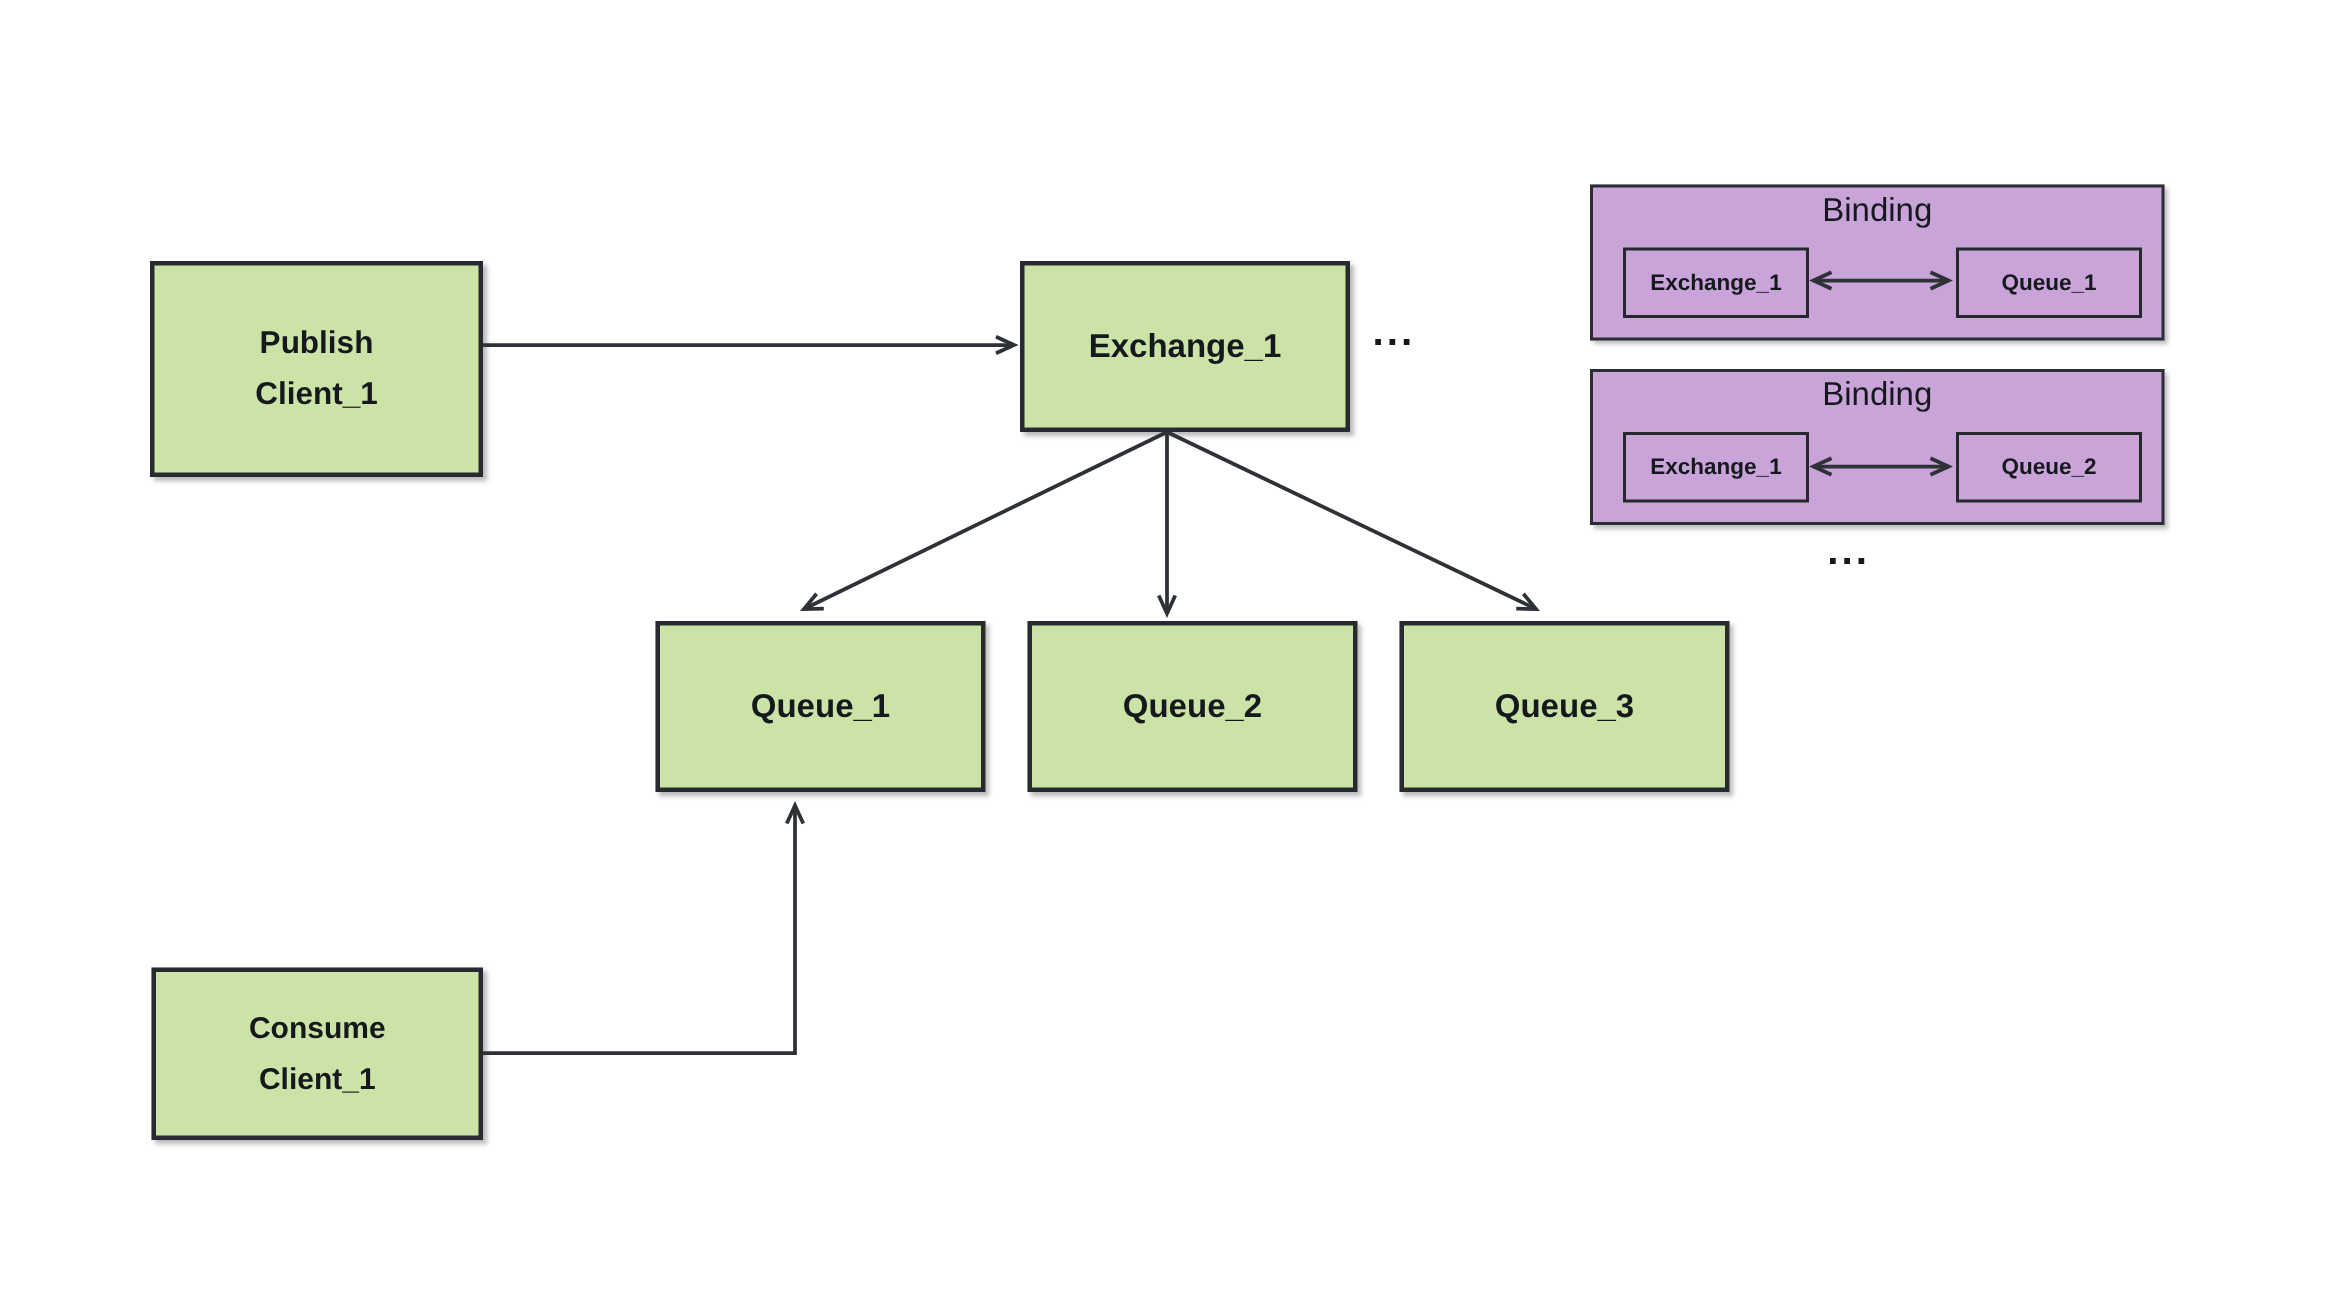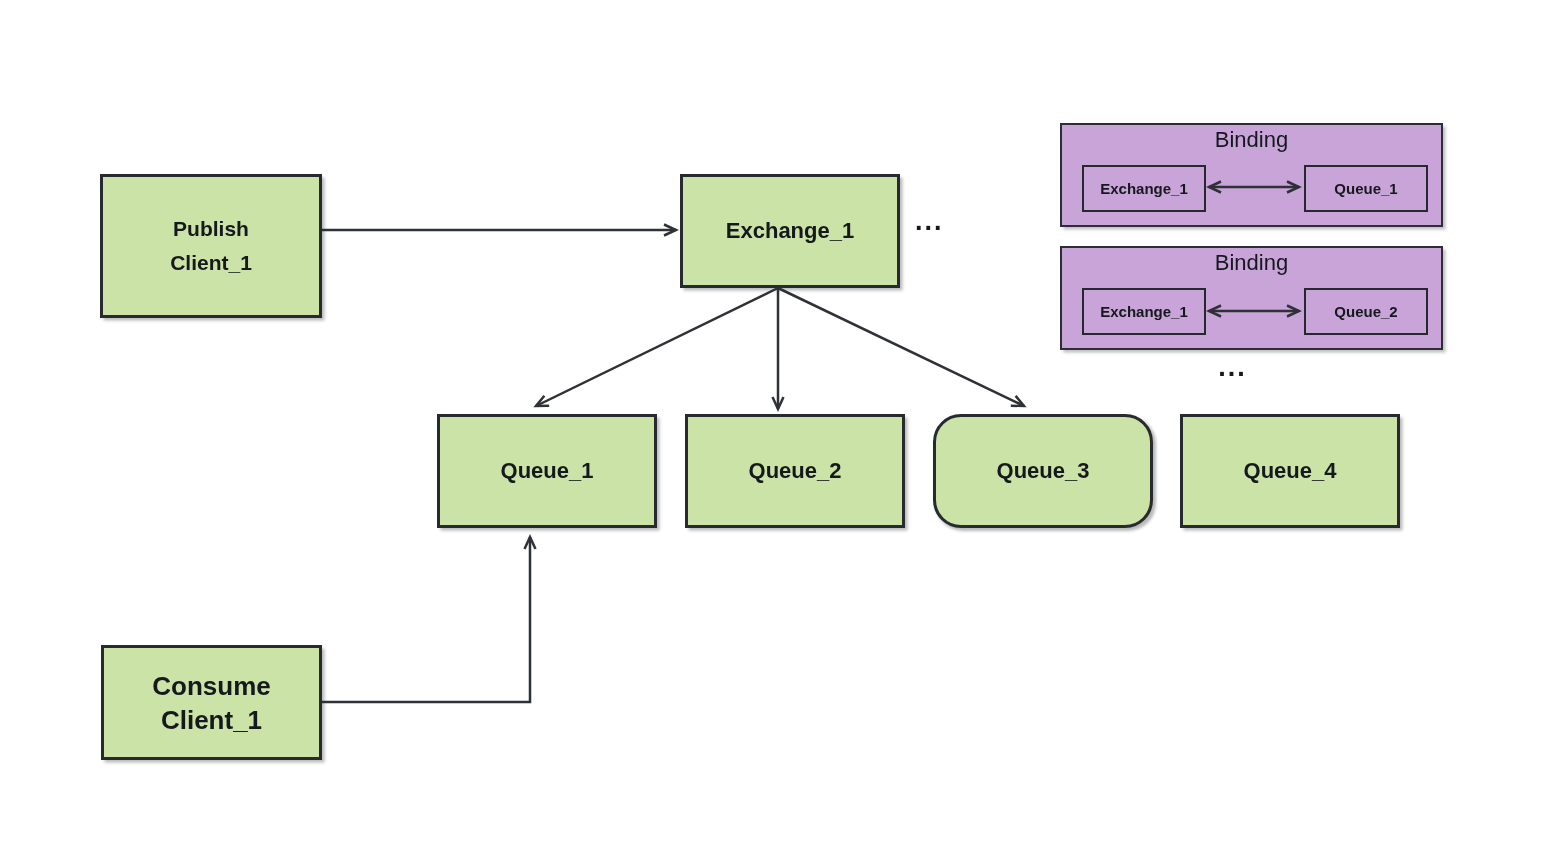--- a/index.html
+++ b/index.html
@@ -46,25 +46,25 @@
     flex-direction: column;
     align-items: center;
     justify-content: center;
     font-weight: 700;
     font-size: 22px;
     text-align: center;
     line-height: 34px;
     color: #15181c;
   }
   .node.publish  { left: 100px; top: 174px; width: 222px; height: 144px; font-size: 21px; }
-  .node.consume  { left: 101px; top: 645px; width: 221px; height: 115px; font-size: 26px; }
+  .node.consume  { left: 101px; top: 645px; width: 221px; height: 115px; font-size: 20px; }
   .node.exchange { left: 680px; top: 174px; width: 220px; height: 114px; }
   .node.q1 { left: 437px;  top: 414px; width: 220px; height: 114px; }
   .node.q2 { left: 685px;  top: 414px; width: 220px; height: 114px; }
-  .node.q3 { left: 933px;  top: 414px; width: 220px; height: 114px; border-radius: 28px; }
+  .node.q3 { left: 933px;  top: 414px; width: 220px; height: 114px; }
   .node.q4 { left: 1180px; top: 414px; width: 220px; height: 114px; }
   
   .binding {
     position: absolute;
     left: 1060px;
     width: 383px; height: 104px;
     background: #C8A4D8;
     border: 2.5px solid #2b2e33;
     box-sizing: border-box;
     box-shadow: 2.5px 2.5px 3px rgba(70,70,70,0.35);
@@ -142,23 +142,20 @@
 
   <div class="node q1">
     <span>Queue_1</span>
   </div>
   <div class="node q2">
     <span>Queue_2</span>
   </div>
   <div class="node q3">
     <span>Queue_3</span>
   </div>
-  <div class="node q4">
-    <span>Queue_4</span>
-  </div>
 
   <div class="binding b1">
     <div class="binding-title">Binding</div>
     <div class="binding-inner src">
       <span>Exchange_1</span>
     </div>
     <div class="binding-inner dst">
       <span>Queue_1</span>
     </div>
   </div>

